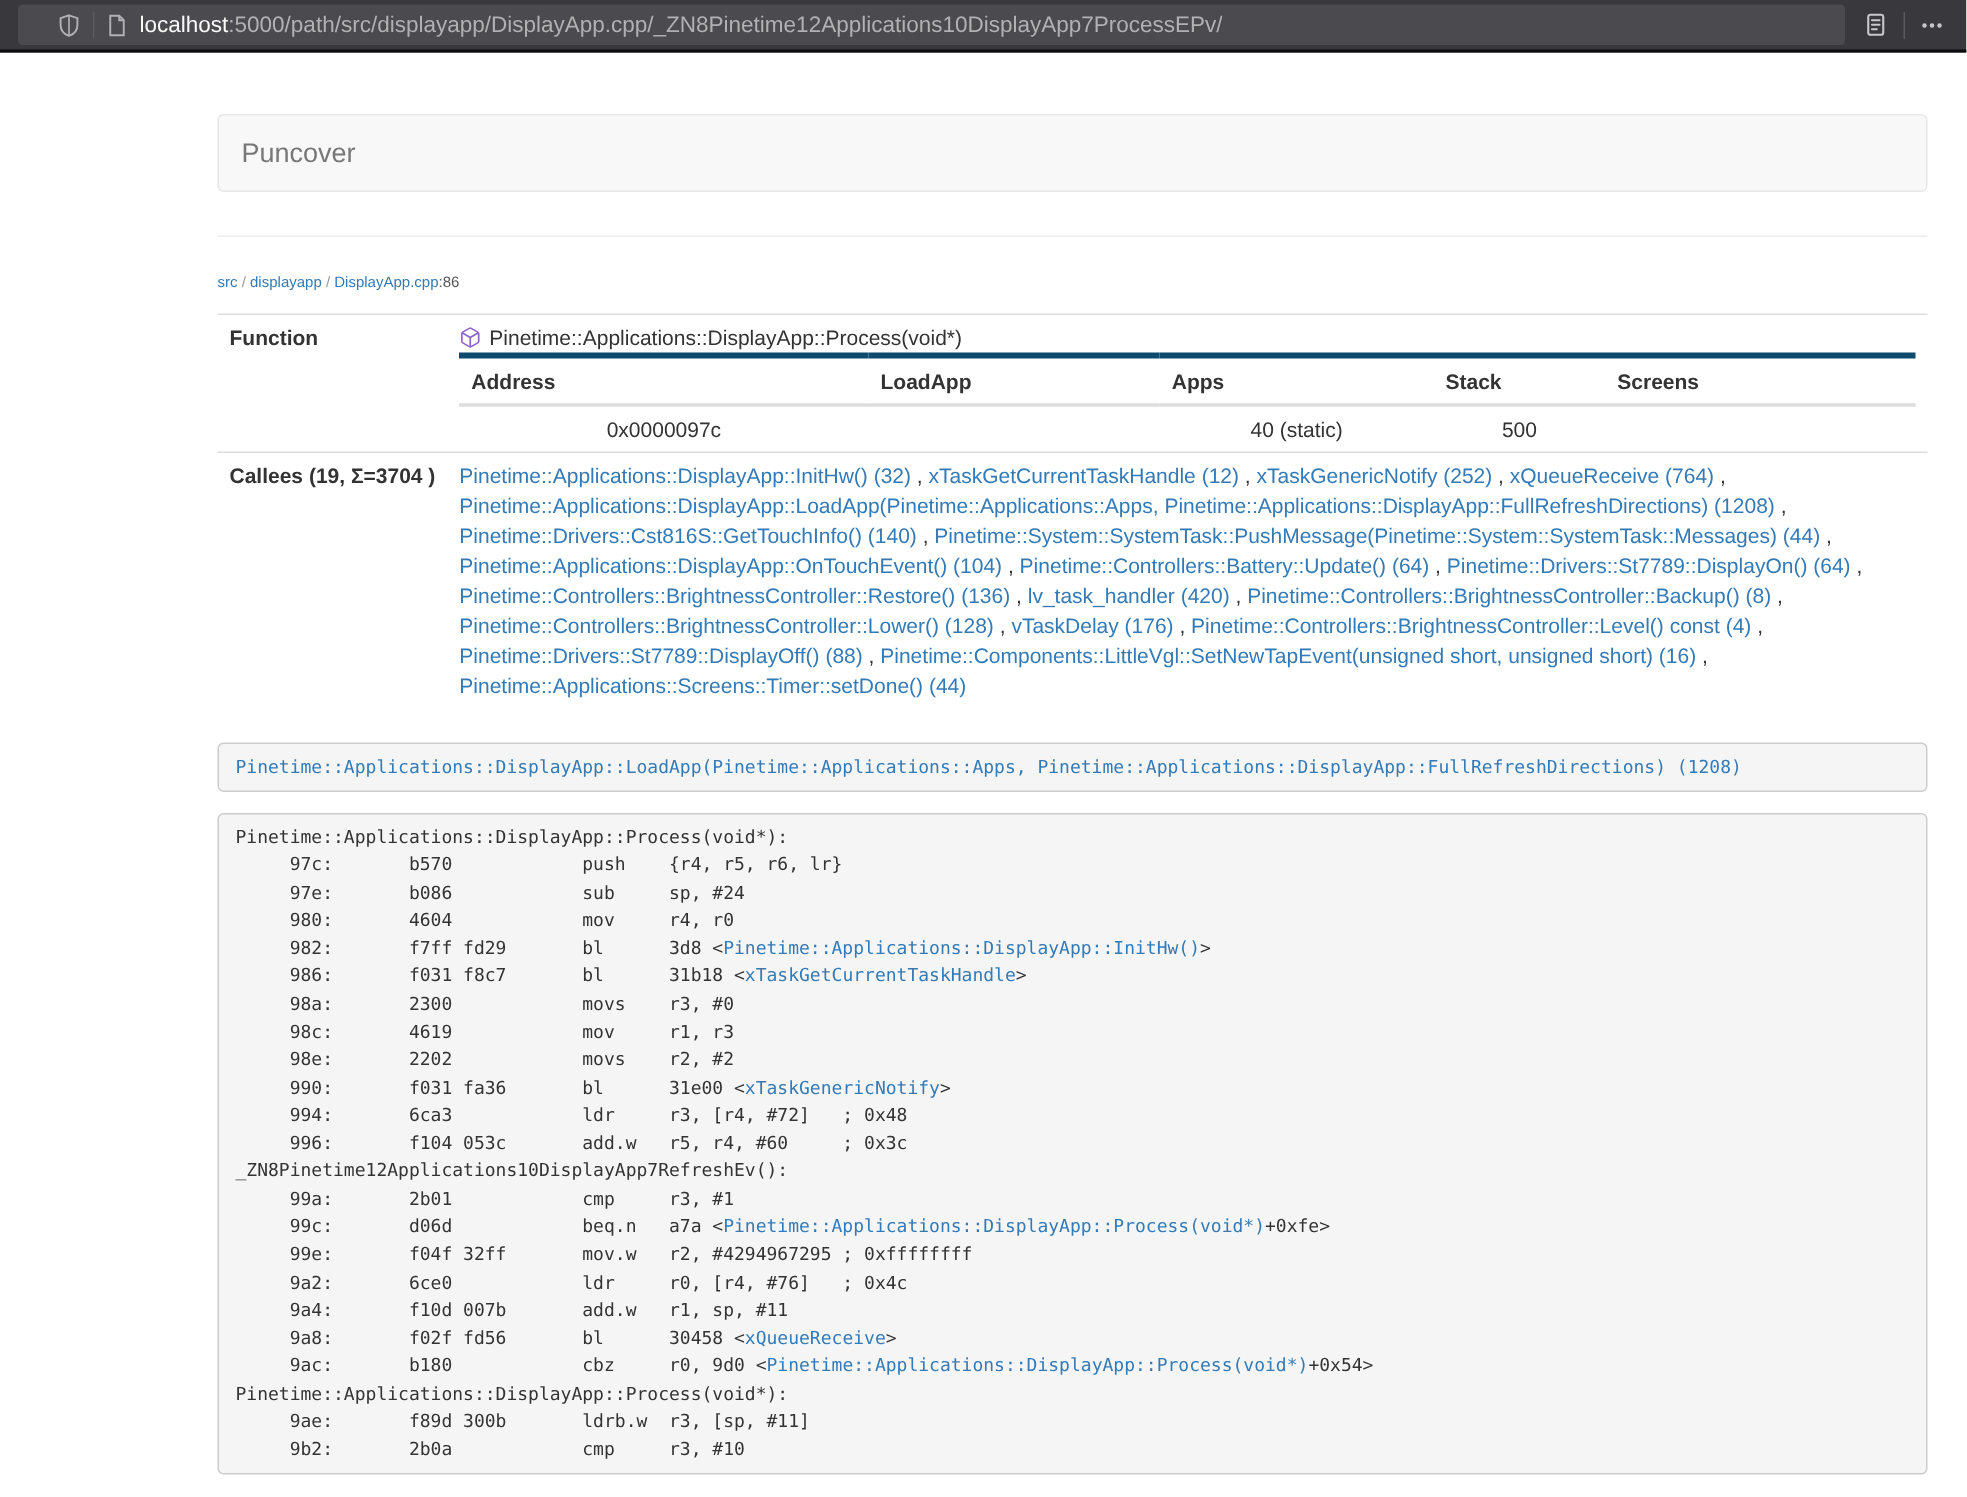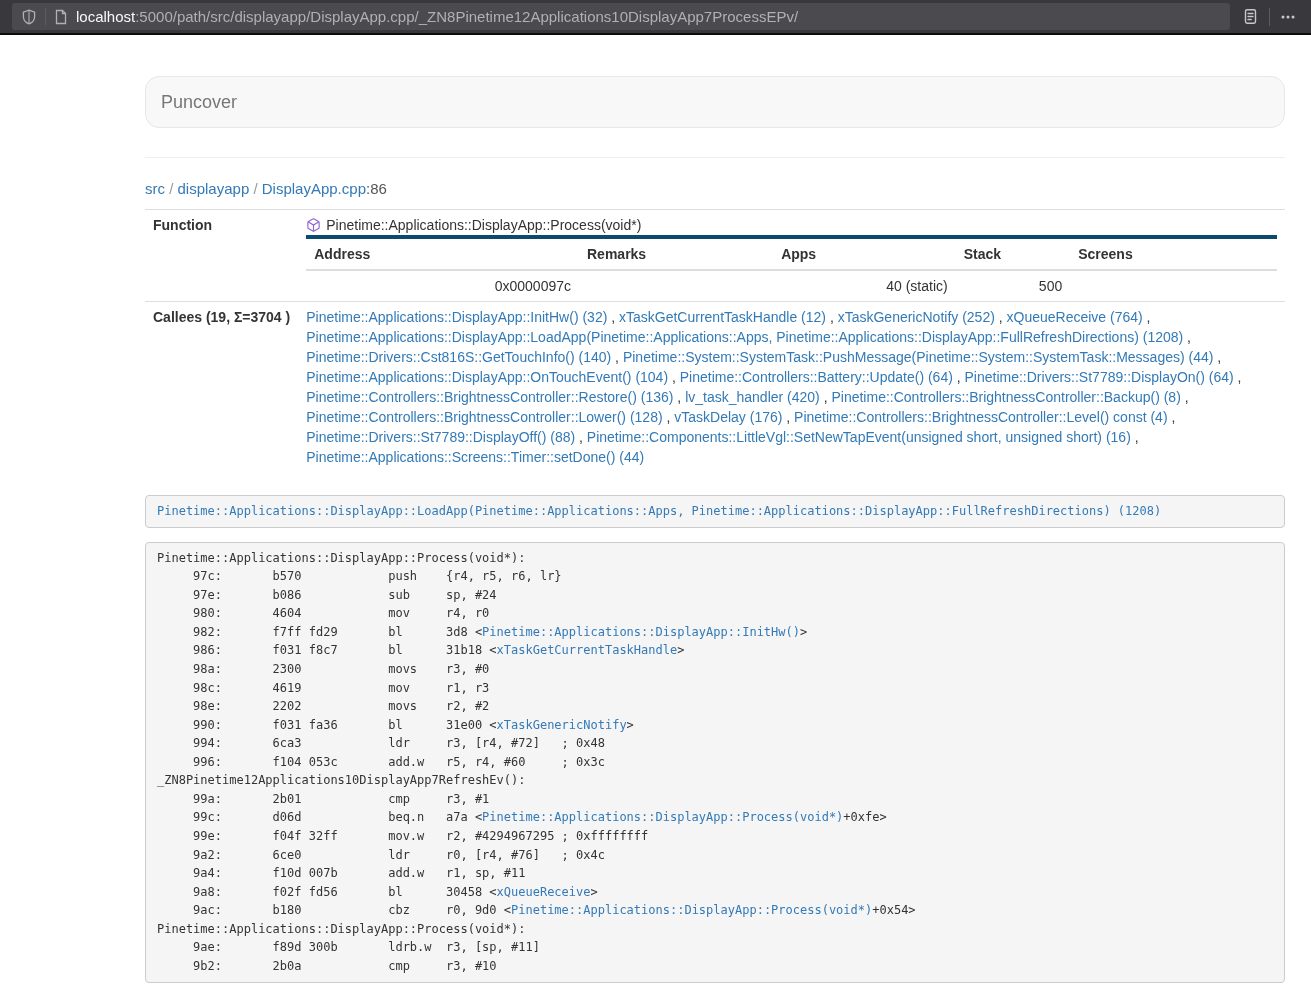--- a/index.html
+++ b/index.html
@@ -11,62 +11,62 @@
   }
   a { color:#337ab7; text-decoration:none; }
 
   
   .topbar {
     height:35px; background:#38383d; border-bottom:2px solid #0c0c0d;
     display:flex; align-items:center;
   }
   .urlbar {
     margin-left:12px; width:1218px; height:27px; background:#4a4a4f;
-    border-radius:3px; display:flex; align-items:center; padding-left:9px;
+    border-radius:3px; display:flex; align-items:center; padding-left:26px;
   }
   .urlbar .vsep { width:1px; height:17px; background:#5c5c61; margin:0 8px; }
   .url-text { font-size:15px; color:#b1b1b3; margin-left:8px; white-space:nowrap; overflow:hidden; }
   .url-text .host { color:#f9f9fa; }
   .tb-icon { display:inline-flex; align-items:center; justify-content:center; flex:none; }
   .tb-right { display:flex; align-items:center; margin-left:12px; }
   .tb-right .vsep2 { width:1px; height:18px; background:#5a5a5f; margin:0 10px; }
 
   
   .container { width:1140px; margin-left:145px; }
   .navbar {
     margin-top:41px; height:52px; background:#f8f8f8;
-    border:1px solid #e7e7e7; border-radius:14px;
+    border:1px solid #e7e7e7; border-radius:4px;
   }
   .navbar a.brand {
     display:inline-block; padding:15px; font-size:18px; line-height:20px; color:#777;
   }
   hr.rule { border:none; border-top:1px solid #eee; margin:29px 0 21px 0; }
 
-  .breadcrumb { font-size:15px; line-height:20px; margin:0; }
+  .breadcrumb { font-size:10px; line-height:20px; margin:0; }
   .breadcrumb .sep { color:#999; }
   .breadcrumb .lineno { color:#555; }
 
   
   table.functable { width:100%; border-collapse:collapse; margin-top:10px; font-size:14px; }
   table.functable > tbody > tr > th,
   table.functable > tbody > tr > td {
     border-top:1px solid #ddd; padding:5px 8px; text-align:left;
     vertical-align:top; line-height:20px;
   }
   table.functable > tbody > tr > th.rowlabel { width:115px; font-weight:bold; white-space:nowrap;margin-top:27px; }
   td.funccell { padding-bottom:0 !important; }
   .funcline { padding-left:0; }
   .funcline .pkg { vertical-align:-3px; margin-right:5px; }
 
   table.inner { width:100%; border-collapse:collapse; table-layout:fixed; }
   table.inner th {
     border-top:4px solid #0c4a6e; border-bottom:2px solid #ddd;
     padding:5px 8px; font-weight:bold; text-align:left; line-height:20px;
   }
-  table.inner td { padding:5px 8px; text-align:right; line-height:20px; }
+  table.inner td { padding:5px 8px; text-align:center; line-height:20px; }
 
   .callees { line-height:20px; }
   .callees .csep { color:#333; }
 
   
   pre.codebox {
     background:#f5f5f5; border:1px solid #ccc; border-radius:4px;
     color:#333; font-family:"DejaVu Sans Mono", monospace;
     font-size:12px; line-height:18.57px;
     padding:6px 11px; margin:0; white-space:pre; overflow:hidden;
@@ -140,21 +140,21 @@
             <colgroup>
               <col style="width:28.1%">
                 <col style="width:20%">
                 <col style="width:18.8%">
                 <col style="width:11.8%">
                 <col style="width:21.3%">
             </colgroup>
             <thead>
                 <tr>
                   <th>Address</th>
-                  <th>Remarks</th>
+                  <th>LoadApp</th>
                   <th>Apps</th>
                   <th>Stack</th>
                   <th>Screens</th>
                 </tr>
               </thead>
             <tbody>
                 <tr>
                   <td>0x0000097c</td>
                   <td></td>
                   <td>40 (static)</td>

